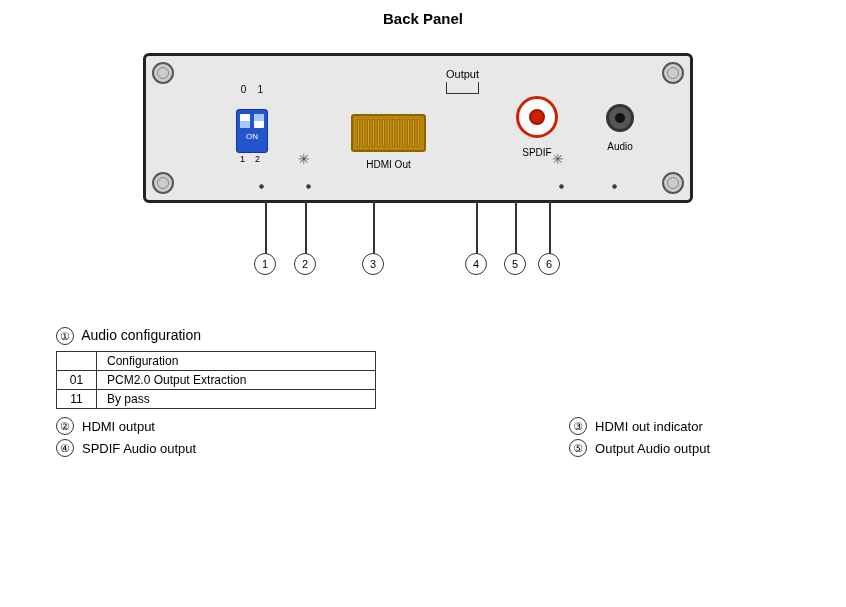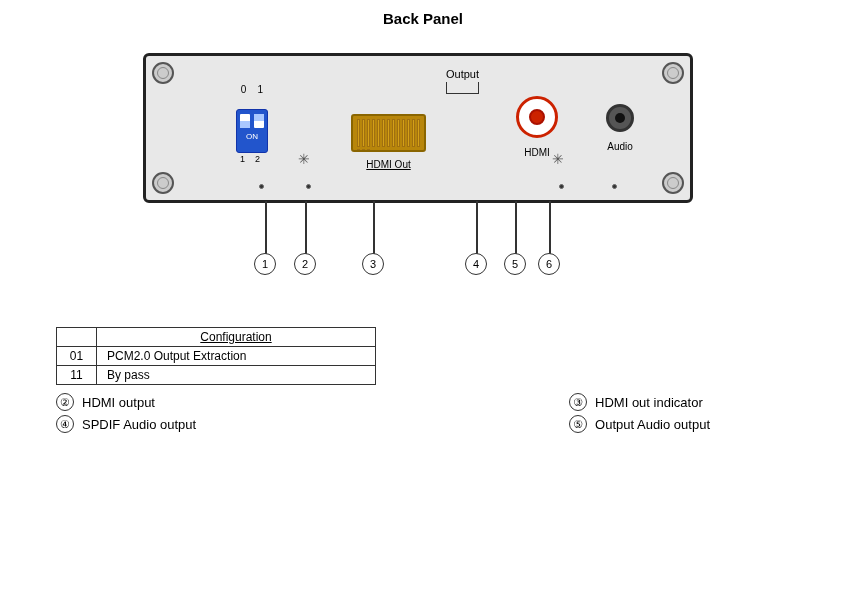--- a/index.html
+++ b/index.html
@@ -182,21 +182,20 @@
       background: #d4a017;
       border: 0.5px solid #a07010;
     }
     .hdmi-label {
       position: absolute;
       bottom: -18px;
       left: 50%;
       transform: translateX(-50%);
       font-size: 10px;
       white-space: nowrap;
-      text-decoration: underline;
     }
 
     
     .spdif-connector {
       position: absolute;
       top: 40px;
       left: 370px;
     }
     .rca-outer {
       width: 42px;
@@ -295,23 +294,22 @@
       border-collapse: collapse;
       width: 320px;
       margin-bottom: 8px;
       font-size: 12px;
     }
     .config-table td {
       border: 1px solid #333;
       padding: 2px 10px;
     }
     .config-table tr:first-child td {
-      text-align: center;
+      text-align: left;
       font-weight: normal;
-      text-decoration: underline;
     }
     .config-table .code-cell {
       width: 40px;
       text-align: center;
     }
 
     
     .bottom-labels {
       display: flex;
       justify-content: space-between;
@@ -393,21 +391,21 @@
           <div style="width:1px; height:12px; background:#333;"></div>
           <div style="flex:1; height:1px; background:#333;"></div>
           <div style="width:1px; height:12px; background:#333;"></div>
         </div>
       </div>
 
       <div class="spdif-connector">
         <div class="rca-outer">
           <div class="rca-inner"></div>
         </div>
-        <div class="spdif-label">HDMI</div>
+        <div class="spdif-label">SPDIF</div>
       </div>
 
       <div style="position:absolute; top:95px; left:406px; font-size:14px; color:#555;">✳</div>
       <div class="led-dot" style="top:128px; left:413px;"></div>
 
       <div class="audio-jack">
         <div class="jack-outer">
           <div class="jack-inner"></div>
         </div>
         <div class="audio-label">Audio</div>
@@ -431,20 +429,24 @@
     <div style="position:absolute; top:168px; left:432px; width:1.5px; height:55px; background:#333;"></div>
     <div class="callout-circle" style="top:220px; left:421px;">5</div>
 
     <div style="position:absolute; top:168px; left:466px; width:1.5px; height:55px; background:#333;"></div>
     <div class="callout-circle" style="top:220px; left:455px;">6</div>
 
   </div>
 
   <div class="description-section">
 
+    <div class="config-heading">
+      <span class="circled-num">①</span>
+      <span>Audio configuration</span>
+    </div>
 
     <table class="config-table">
       <tbody>
           <tr>
         <td class="code-cell"></td>
         <td>Configuration</td>
       </tr>
       <tr>
         <td class="code-cell">01</td>
         <td>PCM2.0 Output Extraction</td>

